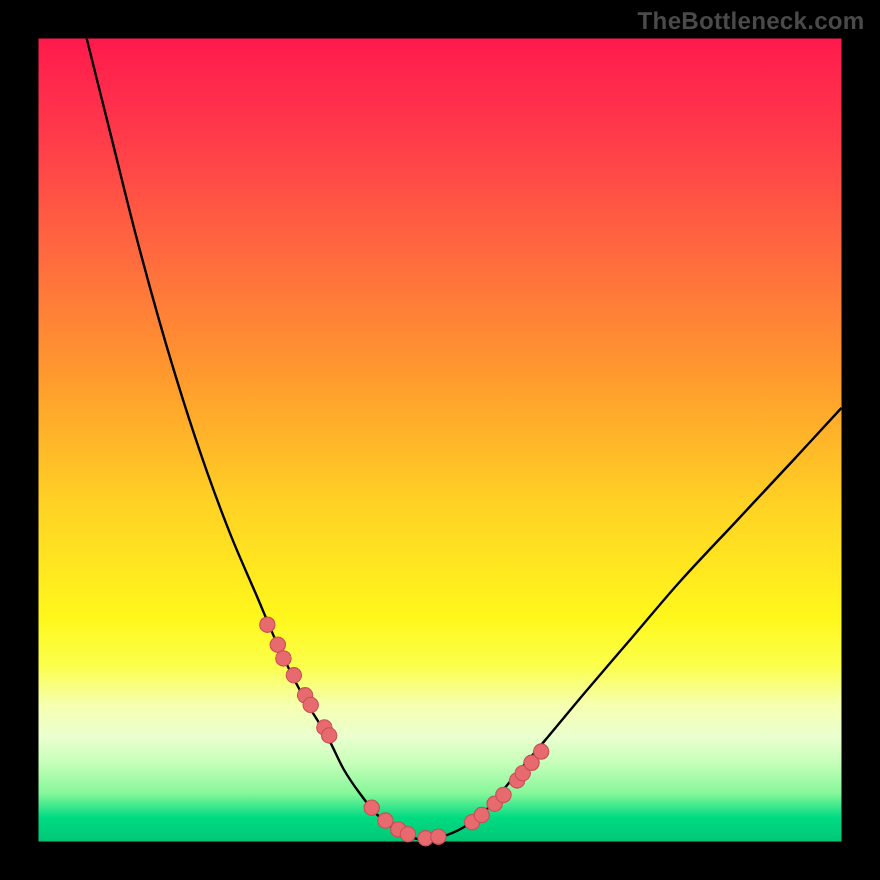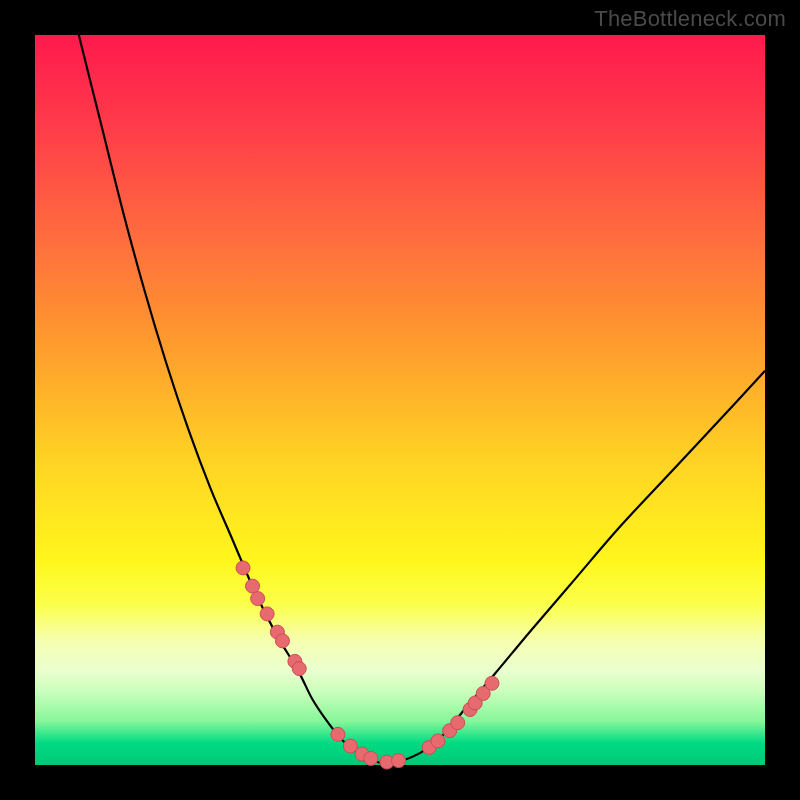--- a/index.html
+++ b/index.html
@@ -39,21 +39,21 @@
       #00db82 97%,
       #00c776 100%
     );
   }
   .watermark {
     position: absolute;
     top: 6px;
     right: 14px;
     color: #4a4a4a;
     font-size: 22px;
-    font-weight: 400;
+    font-weight: 700;
     letter-spacing: 0.2px;
     z-index: 5;
   }
   svg.curve {
     position: absolute;
     left: 0;
     top: 0;
     width: 730px;
     height: 730px;
     overflow: visible;

